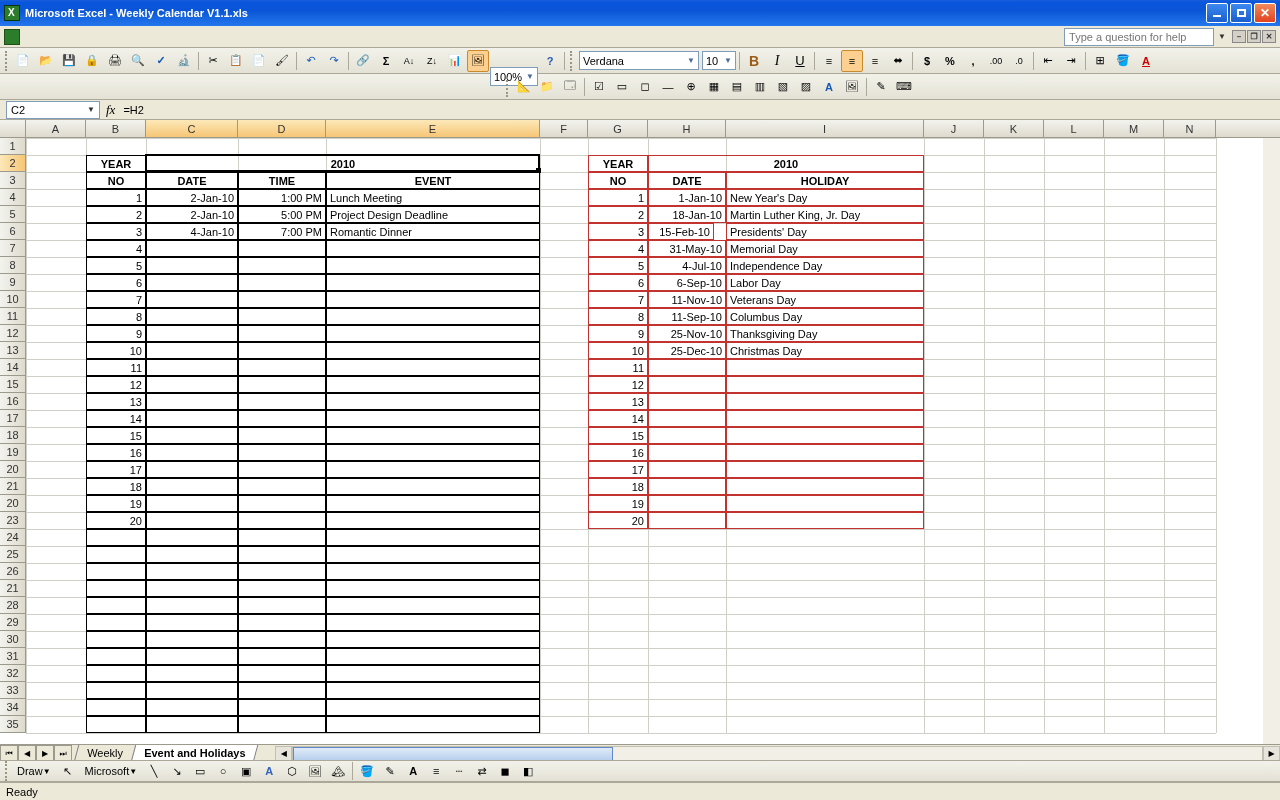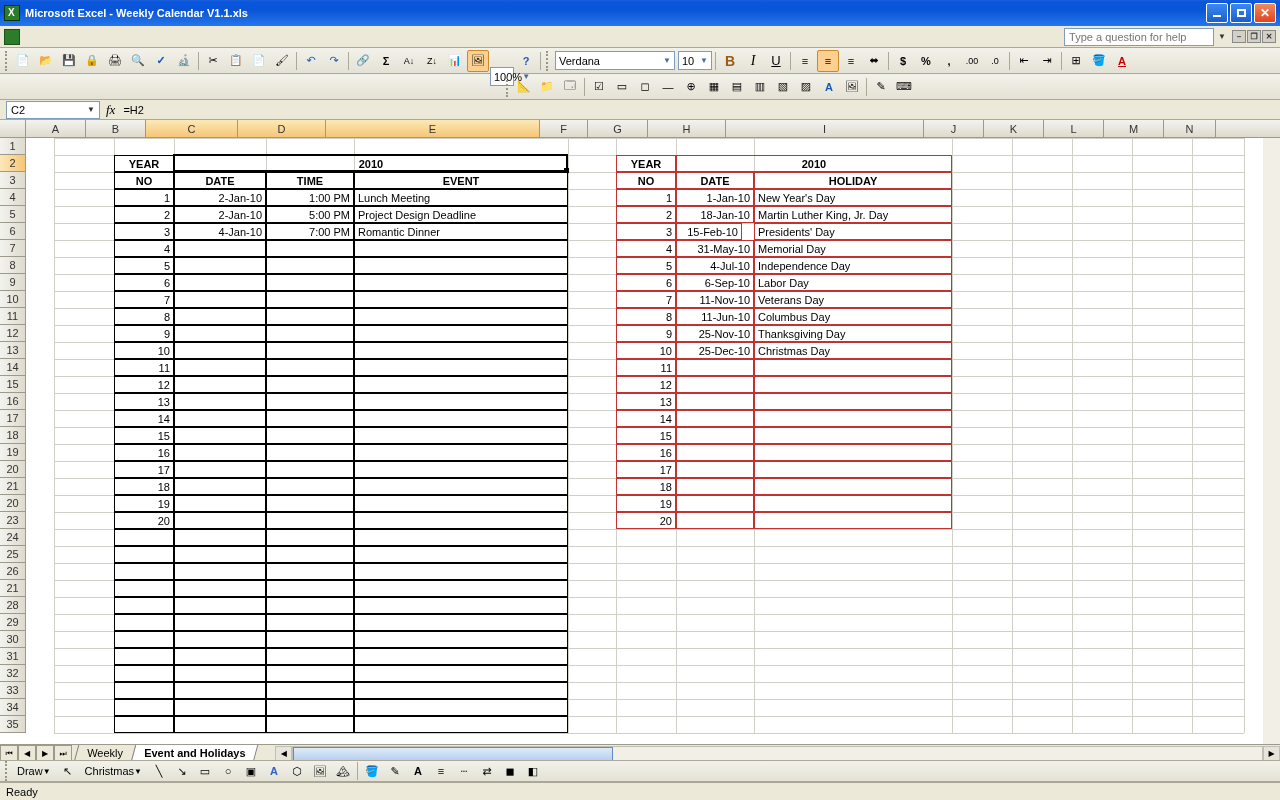--- a/index.html
+++ b/index.html
@@ -26,40 +26,40 @@
 .menubar .mdibtn{width:14px;height:13px;border:1px solid #888;background:#d4d0c8;display:flex;align-items:center;justify-content:center;font-size:8px;font-weight:bold;color:#333;}
 
 
 .toolbar{height:26px;background:linear-gradient(#f3f2ea,#e4e2d5);border-bottom:1px solid #aca899;display:flex;align-items:center;padding-left:3px;gap:1px;}
 .toolbar.second{justify-content:flex-start;padding-left:504px;}
 .tgrip{width:4px;height:20px;border-left:2px dotted #989581;margin:0 2px;}
 .tbtn{width:22px;height:22px;display:flex;align-items:center;justify-content:center;border:1px solid transparent;border-radius:2px;}
 .tbtn svg,.tbtn span{pointer-events:none;}
 .tsep{width:1px;height:18px;background:#aca899;margin:0 2px;}
 .pct-box,.font-box,.size-box{border:1px solid #7f9db9;background:#fff;height:19px;display:flex;align-items:center;padding:0 3px;}
-.pct-box{width:24px;margin-top:32px;}.font-box{width:120px;margin-left:2px;}.size-box{width:34px;margin-left:2px;}
+.pct-box{width:48px;margin-top:32px;}.font-box{width:120px;margin-left:2px;}.size-box{width:34px;margin-left:2px;}
 .dd-arrow{margin-left:auto;color:#4c6a97;font-size:8px;}
 
 .fbar{height:20px;background:#ece9d8;border-bottom:1px solid #aca899;display:flex;align-items:center;}
 .namebox{width:94px;height:18px;border:1px solid #7f9db9;background:#fff;margin-left:6px;display:flex;align-items:center;padding:0 4px;}
 .namebox .dd{margin-left:auto;color:#333;font-size:8px;}
 .fx{margin:0 6px;font-style:italic;font-family:'Times New Roman';font-size:13px;}
 .formula-content{padding-left:2px;}
 
 
 .gridwrap{position:absolute;top:120px;left:0;right:0;bottom:56px;background:#fff;display:flex;flex-direction:column;}
 .colhdrs{display:flex;height:18px;background:linear-gradient(#f3f3ee,#dedacd);border-bottom:1px solid #9c9a8c;}
 .selall{width:26px;border-right:1px solid #9c9a8c;}
 .colh{border-right:1px solid #9c9a8c;display:flex;align-items:center;justify-content:center;color:#333;}
 .colh.sel{background:linear-gradient(#fce8b8,#f7c676);}
 .gridbody{position:relative;flex:1;overflow:hidden;}
 .rowhdrs{position:absolute;left:0;top:0;width:26px;}
 .rowh{height:17px;border-bottom:1px solid #9c9a8c;border-right:1px solid #9c9a8c;background:linear-gradient(90deg,#f3f3ee,#dedacd);display:flex;align-items:center;justify-content:center;color:#333;}
 .rowh.sel{background:linear-gradient(90deg,#fce8b8,#f7c676);}
-.cells{position:absolute;left:26px;top:0;right:0;bottom:0;margin-left:28px;}
+.cells{position:absolute;left:26px;top:0;right:0;bottom:0;}
 .gridlines .gl{position:absolute;background:#d0d0c8;}
 .cell{position:absolute;height:17px;display:flex;align-items:center;padding:0 3px;overflow:hidden;white-space:nowrap;}
 .bord{border:1px solid #000;}
 .bord-r{border:1px solid #c2332f;}
 .activecell{position:absolute;border:2px solid #000;pointer-events:none;}
 .activecell::after{content:"";position:absolute;right:-3px;bottom:-3px;width:5px;height:5px;background:#000;}
 .hdr{font-weight:bold;text-align:center;justify-content:center;}
 .ralign{justify-content:flex-end;}
 
 .sheetbar{position:absolute;bottom:38px;left:0;right:0;height:18px;background:#ece9d8;display:flex;border-top:1px solid #9c9a8c;}
@@ -574,21 +574,21 @@
         <div class="cell bord-r ralign" style="left: 562px; top: 119px; width: 60px;">5</div>
         <div class="cell bord-r ralign" style="left: 622px; top: 119px; width: 78px;">4-Jul-10</div>
         <div class="cell bord-r" style="left: 700px; top: 119px; width: 198px;">Independence Day</div>
         <div class="cell bord-r ralign" style="left: 562px; top: 136px; width: 60px;">6</div>
         <div class="cell bord-r ralign" style="left: 622px; top: 136px; width: 78px;">6-Sep-10</div>
         <div class="cell bord-r" style="left: 700px; top: 136px; width: 198px;">Labor Day</div>
         <div class="cell bord-r ralign" style="left: 562px; top: 153px; width: 60px;">7</div>
         <div class="cell bord-r ralign" style="left: 622px; top: 153px; width: 78px;">11-Nov-10</div>
         <div class="cell bord-r" style="left: 700px; top: 153px; width: 198px;">Veterans Day</div>
         <div class="cell bord-r ralign" style="left: 562px; top: 170px; width: 60px;">8</div>
-        <div class="cell bord-r ralign" style="left: 622px; top: 170px; width: 78px;">11-Jun-10</div>
+        <div class="cell bord-r ralign" style="left: 622px; top: 170px; width: 78px;">11-Sep-10</div>
         <div class="cell bord-r" style="left: 700px; top: 170px; width: 198px;">Columbus Day</div>
         <div class="cell bord-r ralign" style="left: 562px; top: 187px; width: 60px;">9</div>
         <div class="cell bord-r ralign" style="left: 622px; top: 187px; width: 78px;">25-Nov-10</div>
         <div class="cell bord-r" style="left: 700px; top: 187px; width: 198px;">Thanksgiving Day</div>
         <div class="cell bord-r ralign" style="left: 562px; top: 204px; width: 60px;">10</div>
         <div class="cell bord-r ralign" style="left: 622px; top: 204px; width: 78px;">25-Dec-10</div>
         <div class="cell bord-r" style="left: 700px; top: 204px; width: 198px;">Christmas Day</div>
         <div class="cell bord-r ralign" style="left: 562px; top: 221px; width: 60px;">11</div>
         <div class="cell bord-r ralign" style="left: 622px; top: 221px; width: 78px;"></div>
         <div class="cell bord-r" style="left: 700px; top: 221px; width: 198px;"></div>
@@ -651,21 +651,21 @@
 <div class="drawbar">
  <span class="tgrip"></span>
  <div class="tbtn" style="width:auto;padding:0 4px;">
       <span>Draw</span> 
       <span style="font-size:8px;">▼</span>
     </div>
  <div class="tbtn">
       <span>↖</span>
     </div>
  <div class="tbtn" style="width:auto;padding:0 4px;">
-      <span>Christmas</span> 
+      <span>Microsoft</span> 
       <span style="font-size:8px;">▼</span>
     </div>
  <div class="tbtn">
       <span>╲</span>
     </div>
  <div class="tbtn">
       <span>↘</span>
     </div>
  <div class="tbtn">
       <span>▭</span>

